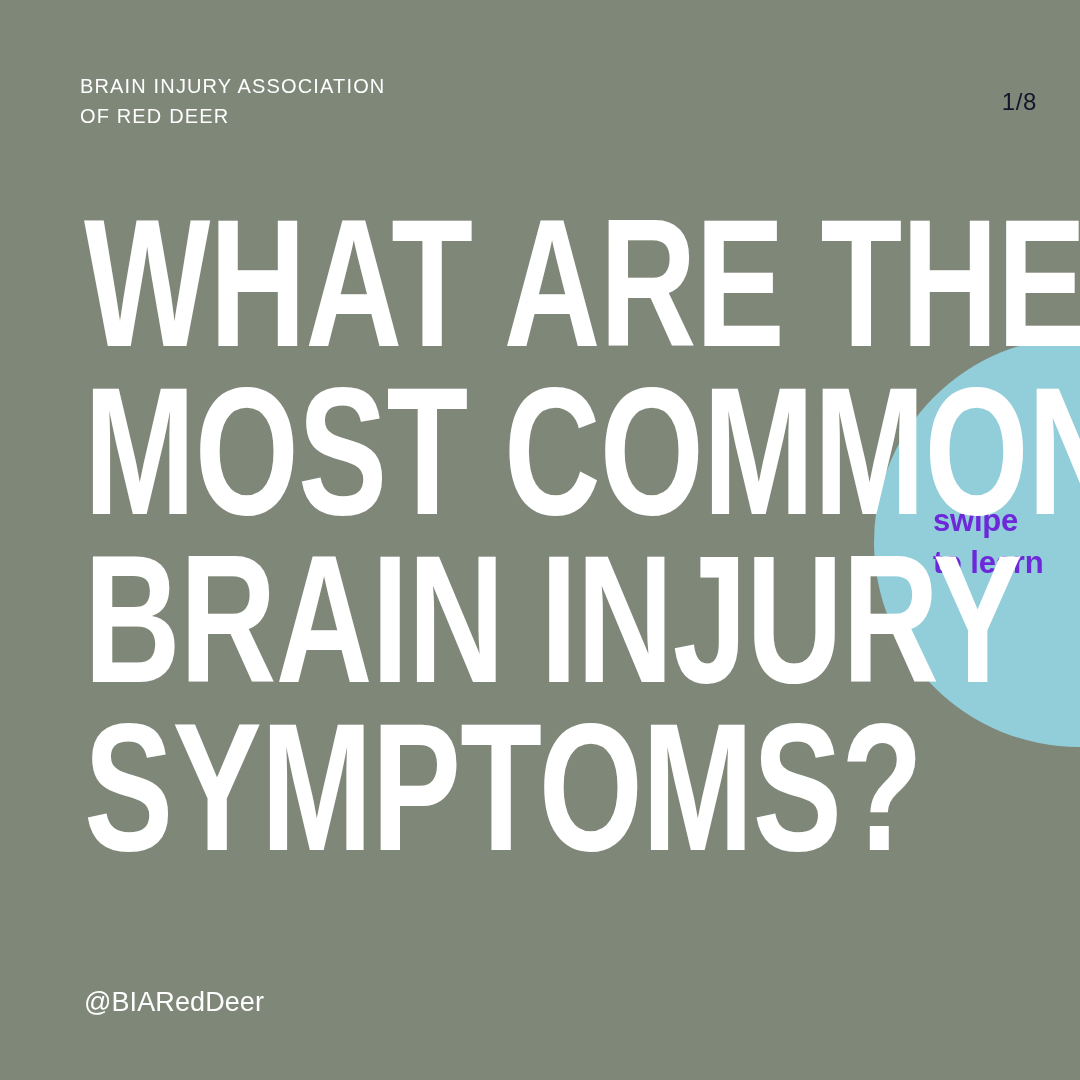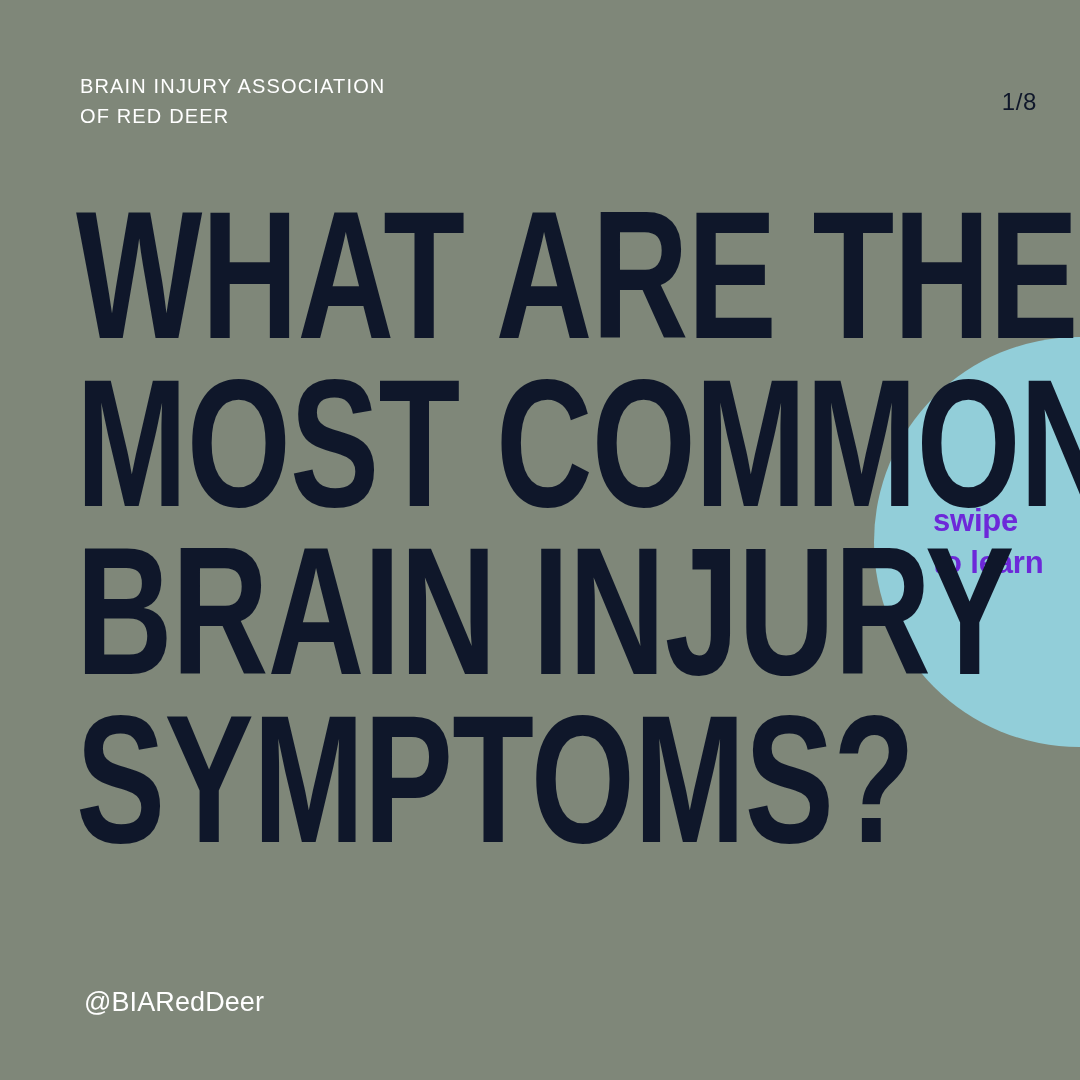--- a/index.html
+++ b/index.html
@@ -78,22 +78,22 @@
     white-space: pre-line;
     margin: 5px;
   }
 
   
   .headline {
     position: absolute;
     left: 68px;
     top: 183px;
     width: 790px;
-    margin: 8px;
-    color: #0f172a;
+    margin: 16px;
+    color: #ffffff;
   }
 
   .headline-line {
     display: block;
     font-family: "Liberation Sans Narrow", "Liberation Sans", "DejaVu Sans Condensed", sans-serif;
     font-size: 182px;
     font-weight: 700;
     line-height: 168px;
     letter-spacing: -1px;
     text-transform: uppercase;

